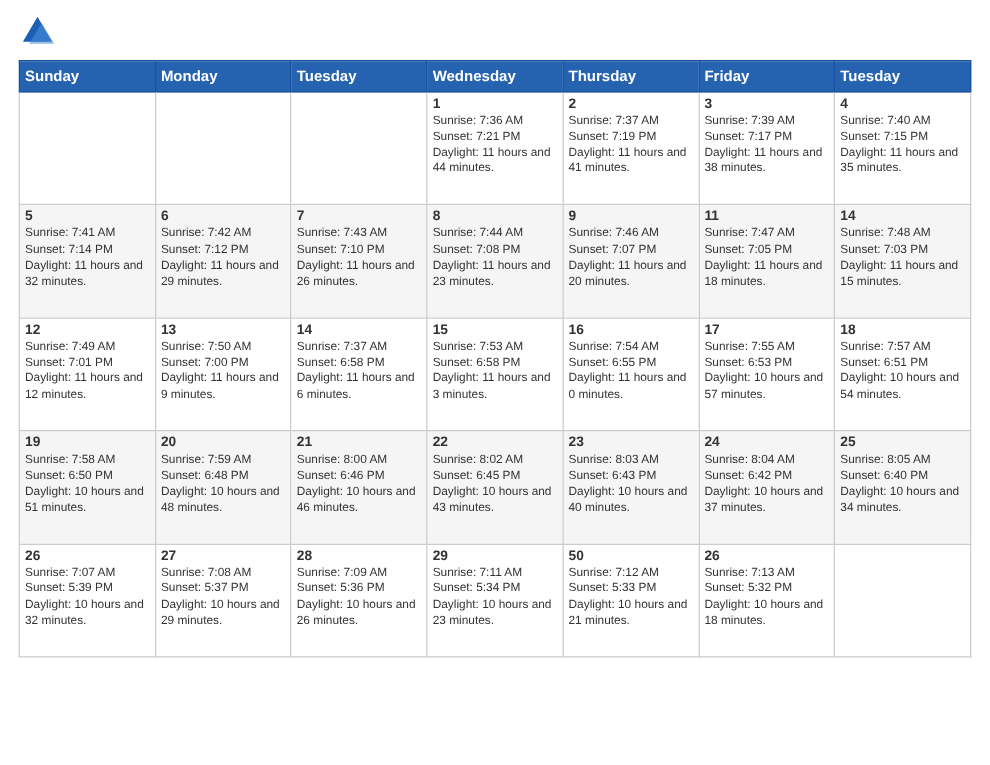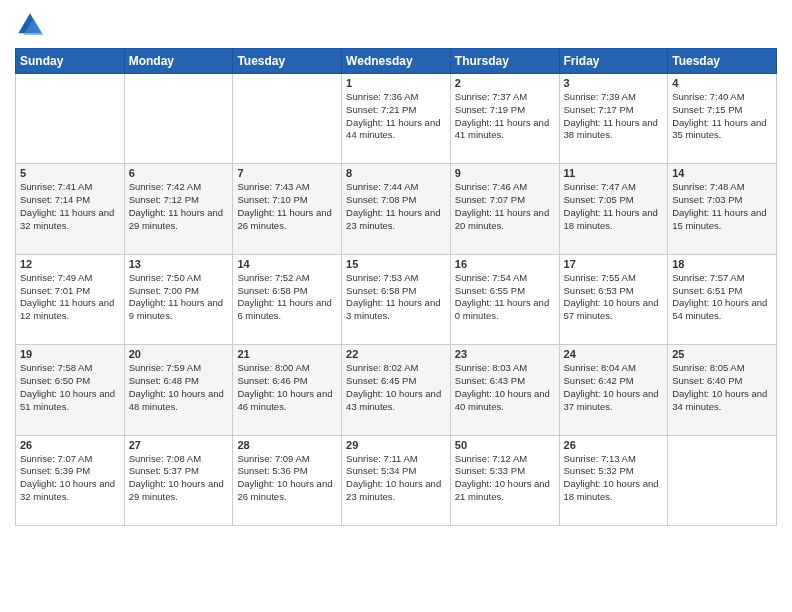--- a/index.html
+++ b/index.html
@@ -223,21 +223,21 @@
           </td>
           <td>
             <div class="day-number">13</div>
             <div class="cell-text">Sunrise: 7:50 AM
 Sunset: 7:00 PM
 Daylight: 11 hours
 and 9 minutes.</div>
           </td>
           <td>
             <div class="day-number">14</div>
-            <div class="cell-text">Sunrise: 7:52 AM
+            <div class="cell-text">Sunrise: 7:37 AM
 Sunset: 6:58 PM
 Daylight: 11 hours
 and 6 minutes.</div>
           </td>
           <td>
             <div class="day-number">15</div>
             <div class="cell-text">Sunrise: 7:53 AM
 Sunset: 6:58 PM
 Daylight: 11 hours
 and 3 minutes.</div>

